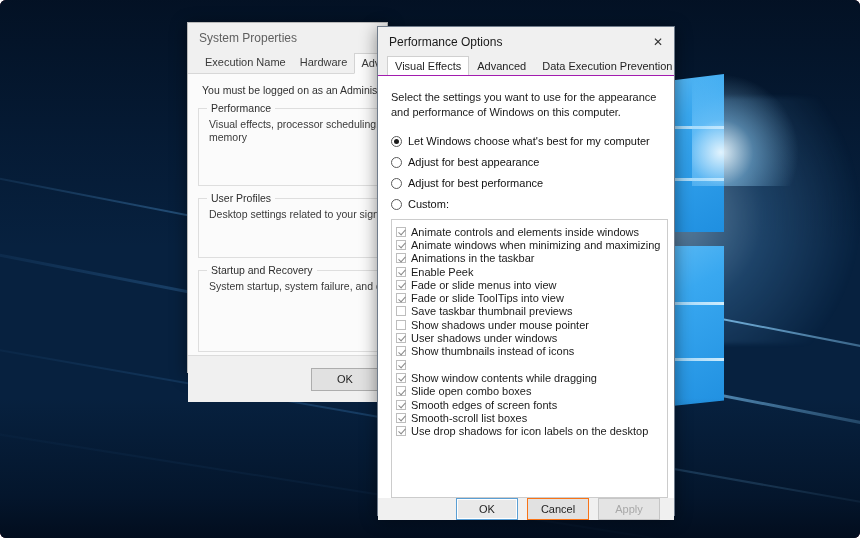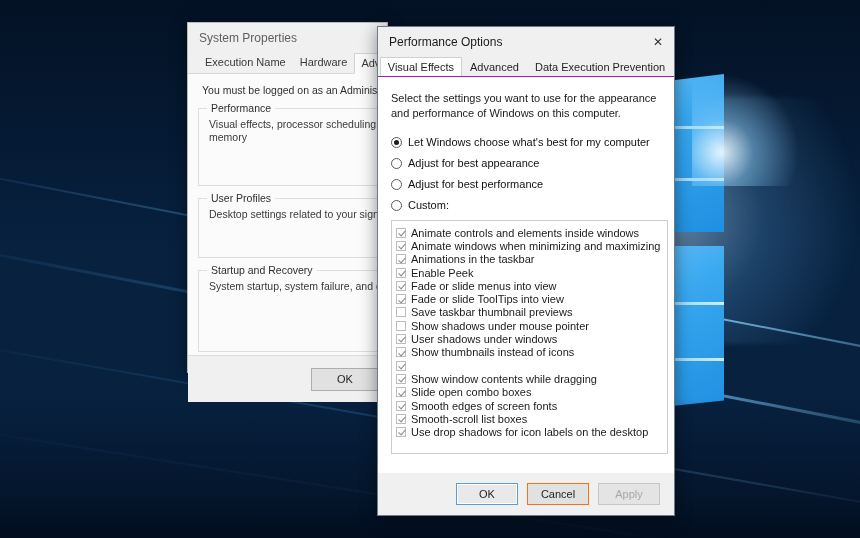--- a/index.html
+++ b/index.html
@@ -7,20 +7,21 @@
     width: 860px; height: 538px;
     overflow: hidden;
     font-family: "Liberation Sans", sans-serif;
   }
 
   #desktop {
     position: relative;
     width: 860px; height: 538px;
     background: #ef4444;
     overflow: hidden;
+    border-radius: 6px;
   }
 
   
   .wp-base {
     position: absolute; inset: 0;
     background:
       radial-gradient(120% 90% at 78% 46%, #1e7fd4 0%, #15639f 22%, #0d3e6d 52%, #07213f 78%, #041428 100%),
       linear-gradient(160deg, #0a2f58 0%, #0a2c52 40%, #072murder 100%);
     background-color: #07213f;
   }
@@ -177,24 +178,23 @@
   .close-btn {
     width: 32px; height: 29px;
     display:flex; align-items:center; justify-content:center;
     font-size: 12px; color: #333;
     line-height: 1;
   }
 
   .po-tabs {
     display: flex; align-items: flex-end;
     height: 20px;
-    padding-left: 1px;
+    padding-left: 9px;
     font-size: 11px;
     background: #f0f0f0;
-    justify-content: center;
   }
   .po-tab {
     padding: 3px 7px 3px 7px;
     color: #1f1f1f;
     white-space: nowrap;
     border: 1px solid transparent;
     border-bottom: none;
   }
   .po-tab.active {
     background: #ffffff;
@@ -238,21 +238,21 @@
     left: 2px; top: 2px;
     width: 5px; height: 5px;
     border-radius: 50%;
     background: #1b1b1b;
   }
 
   .listbox {
     margin-top: 1px;
     border: 1px solid #ccc;
     background: #fff;
-    height: 234px;
+    height: 279px;
     padding: 5px 0 0 4px;
     box-sizing: border-box;
     overflow: hidden;
   }
   .cb-row {
     display: flex; align-items: center;
     height: 13.3px;
     font-size: 11px;
     color: #1b1b1b;
     white-space: nowrap;

